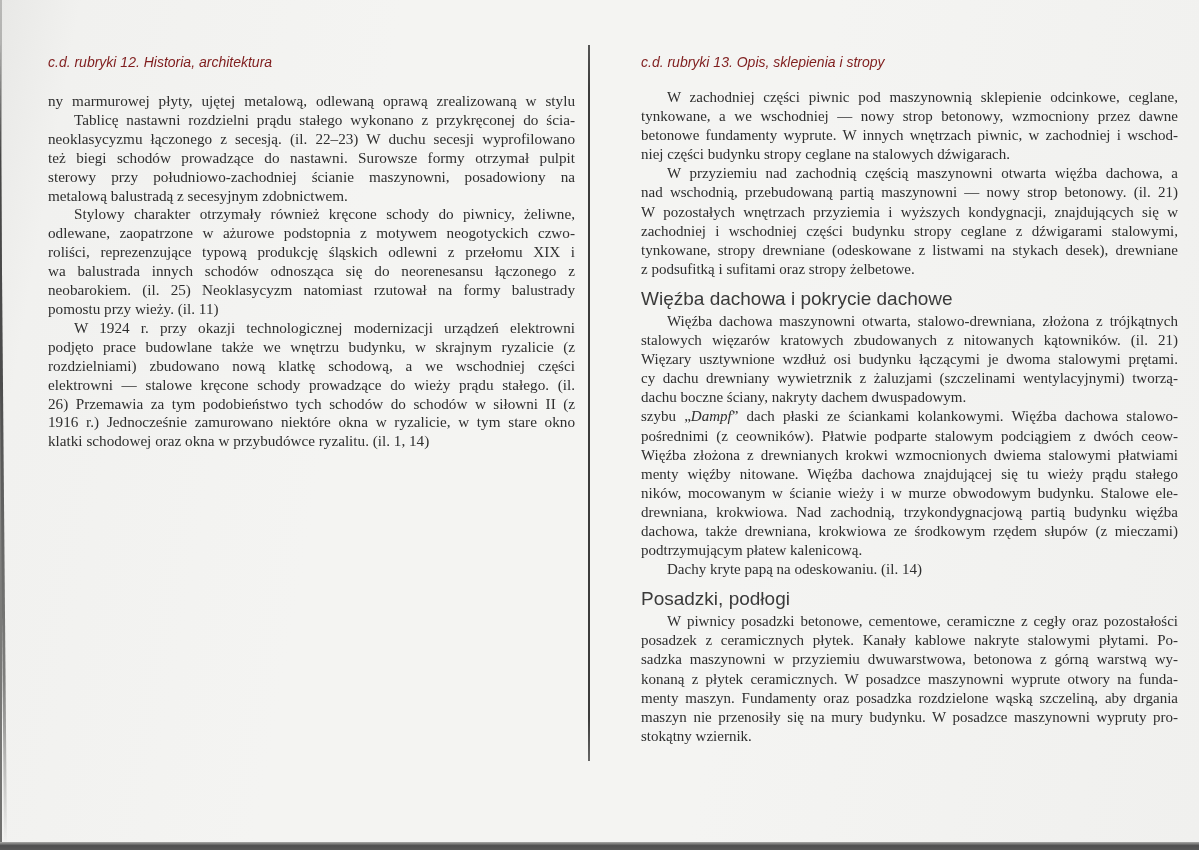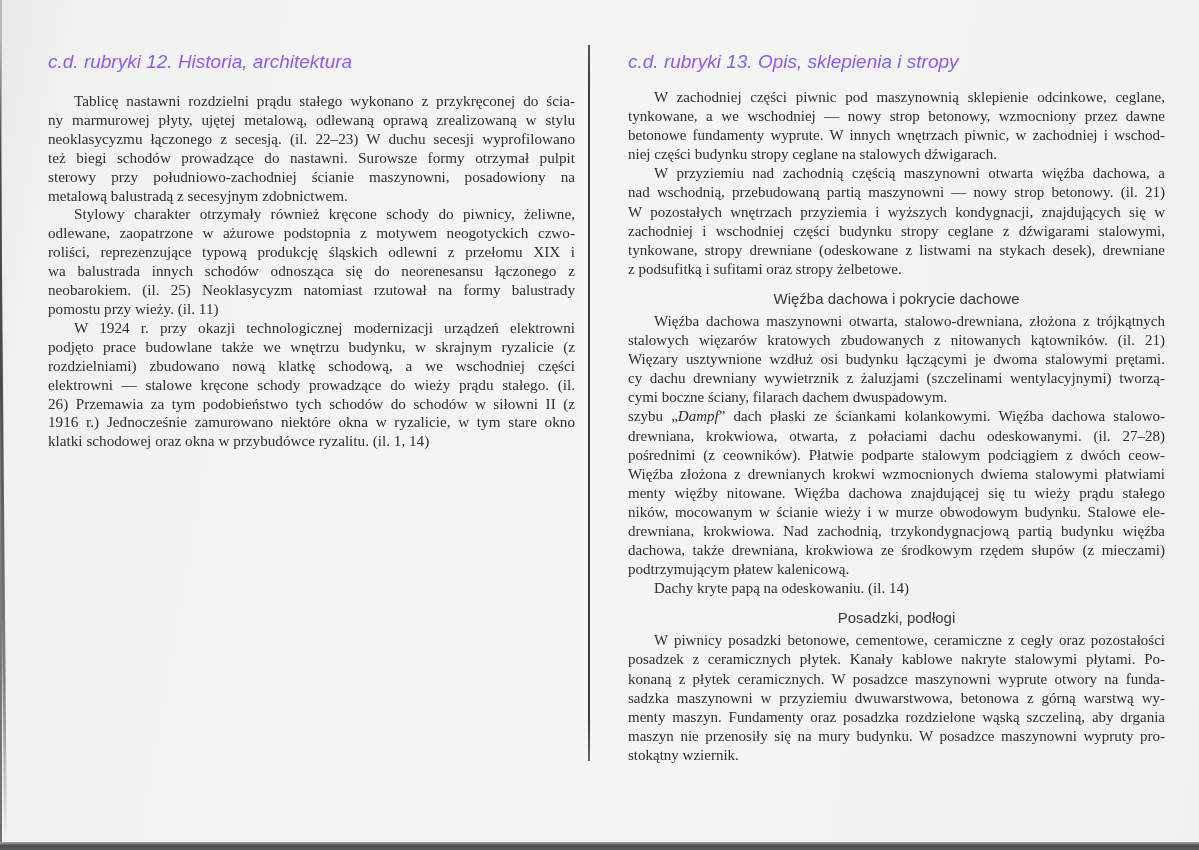--- a/index.html
+++ b/index.html
@@ -32,61 +32,60 @@
     position:absolute;left:0;bottom:0;width:1199px;height:8px;
     background:linear-gradient(to bottom,#a9a9a7 0%,var(--band-dark) 45%,#585858 100%);
   }
   .column-divider{
     position:absolute;left:588px;top:45px;width:2px;height:716px;
     background:linear-gradient(to bottom,#555 0%,var(--divider) 6%,var(--divider) 94%,#666 100%);
   }
   
   .col{position:absolute;top:53px;}
   .col-left{left:48px;width:527px;}
-  .col-right{left:628px;width:537px;}
+  .col-right{left:641px;width:537px;}
   .col-header{
     font-family:"Liberation Sans","DejaVu Sans",sans-serif;
     font-style:italic;
-    font-size:19px;line-height:18px;
-    color:#8b5cf6;
+    font-size:14px;line-height:18px;
+    color:#7f1d1d;
   }
   .col-left  .col-header{margin-bottom:21px;}
   .col-right .col-header{margin-bottom:17px;}
   .col-left  .body{font-size:15.2px;line-height:18.9px;}
   .col-right .body{font-size:15px;line-height:19.1px;}
   .line{
     text-align:justify;
     text-align-last:justify;
     white-space:normal;
   }
   .line.last{text-align-last:left;}
   .line.first{text-indent:26px;}
   .line .it{font-style:italic;}
   .section-heading{
     font-family:"Liberation Sans","DejaVu Sans",sans-serif;
-    font-size:15px;line-height:20px;
+    font-size:19px;line-height:20px;
     color:var(--heading);
     margin:10px 0 3px 0;
-    text-align:center;
   }
 </style>
 </head>
 <body>
 
 <div class="scan-left-border"></div>
 <div class="scan-line"></div>
 <div class="scan-bottom-band"></div>
 <div class="column-divider"></div>
 
 <div class="col col-left">
   <div class="col-header">c.d. rubryki 12. Historia, architektura</div>
   <div class="body">
       <div class="para">
+        <div class="line"><span>ny marmurowej płyty, ujętej metalową, odlewaną oprawą zrealizowaną w stylu</span></div>
         <div class="line first"><span>Tablicę nastawni rozdzielni prądu stałego wykonano z przykręconej do ścia-</span></div>
-        <div class="line"><span>ny marmurowej płyty, ujętej metalową, odlewaną oprawą zrealizowaną w stylu</span></div>
         <div class="line"><span>neoklasycyzmu łączonego z secesją. (il. 22–23) W duchu secesji wyprofilowano</span></div>
         <div class="line"><span>też biegi schodów prowadzące do nastawni. Surowsze formy otrzymał pulpit</span></div>
         <div class="line"><span>sterowy przy południowo-zachodniej ścianie maszynowni, posadowiony na</span></div>
         <div class="line last"><span>metalową balustradą z secesyjnym zdobnictwem.</span></div>
       </div>
       <div class="para">
         <div class="line first"><span>Stylowy charakter otrzymały również kręcone schody do piwnicy, żeliwne,</span></div>
         <div class="line"><span>odlewane, zaopatrzone w ażurowe podstopnia z motywem neogotyckich czwo-</span></div>
         <div class="line"><span>roliści, reprezenzujące typową produkcję śląskich odlewni z przełomu XIX i</span></div>
         <div class="line"><span>wa balustrada innych schodów odnosząca się do neorenesansu łączonego z</span></div>
@@ -121,40 +120,39 @@
         <div class="line"><span>zachodniej i wschodniej części budynku stropy ceglane z dźwigarami stalowymi,</span></div>
         <div class="line"><span>tynkowane, stropy drewniane (odeskowane z listwami na stykach desek), drewniane</span></div>
         <div class="line last"><span>z podsufitką i sufitami oraz stropy żelbetowe.</span></div>
       </div>
       <div class="section-heading">Więźba dachowa i pokrycie dachowe</div>
       <div class="para">
         <div class="line first"><span>Więźba dachowa maszynowni otwarta, stalowo-drewniana, złożona z trójkątnych</span></div>
         <div class="line"><span>stalowych więzarów kratowych zbudowanych z nitowanych kątowników. (il. 21)</span></div>
         <div class="line"><span>Więzary usztywnione wzdłuż osi budynku łączącymi je dwoma stalowymi prętami.</span></div>
         <div class="line"><span>cy dachu drewniany wywietrznik z żaluzjami (szczelinami wentylacyjnymi) tworzą-</span></div>
-        <div class="line last"><span>cymi boczne ściany, filarach dachem dwuspadowym.</span></div>
+        <div class="line last"><span>dachu boczne ściany, nakryty dachem dwuspadowym.</span></div>
       </div>
       <div class="para">
         <div class="line"><span>szybu „</span><span class="it">Dampf</span><span>” dach płaski ze ściankami kolankowymi. Więźba dachowa stalowo-</span></div>
-        <div class="line"><span>drewniana, krokwiowa, otwarta, z połaciami dachu odeskowanymi. (il. 27–28)</span></div>
         <div class="line"><span>pośrednimi (z ceowników). Płatwie podparte stalowym podciągiem z dwóch ceow-</span></div>
         <div class="line"><span>Więźba złożona z drewnianych krokwi wzmocnionych dwiema stalowymi płatwiami</span></div>
         <div class="line"><span>menty więźby nitowane. Więźba dachowa znajdującej się tu wieży prądu stałego</span></div>
         <div class="line"><span>ników, mocowanym w ścianie wieży i w murze obwodowym budynku. Stalowe ele-</span></div>
         <div class="line"><span>drewniana, krokwiowa. Nad zachodnią, trzykondygnacjową partią budynku więźba</span></div>
         <div class="line"><span>dachowa, także drewniana, krokwiowa ze środkowym rzędem słupów (z mieczami)</span></div>
         <div class="line last"><span>podtrzymującym płatew kalenicową.</span></div>
       </div>
       <div class="para">
         <div class="line first last"><span>Dachy kryte papą na odeskowaniu. (il. 14)</span></div>
       </div>
       <div class="section-heading">Posadzki, podłogi</div>
       <div class="para">
         <div class="line first"><span>W piwnicy posadzki betonowe, cementowe, ceramiczne z cegły oraz pozostałości</span></div>
         <div class="line"><span>posadzek z ceramicznych płytek. Kanały kablowe nakryte stalowymi płytami. Po-</span></div>
+        <div class="line"><span>sadzka maszynowni w przyziemiu dwuwarstwowa, betonowa z górną warstwą wy-</span></div>
         <div class="line"><span>konaną z płytek ceramicznych. W posadzce maszynowni wyprute otwory na funda-</span></div>
-        <div class="line"><span>sadzka maszynowni w przyziemiu dwuwarstwowa, betonowa z górną warstwą wy-</span></div>
         <div class="line"><span>menty maszyn. Fundamenty oraz posadzka rozdzielone wąską szczeliną, aby drgania</span></div>
         <div class="line"><span>maszyn nie przenosiły się na mury budynku. W posadzce maszynowni wypruty pro-</span></div>
         <div class="line last"><span>stokątny wziernik.</span></div>
       </div>
     </div>
 </div>
 
 </body></html>

